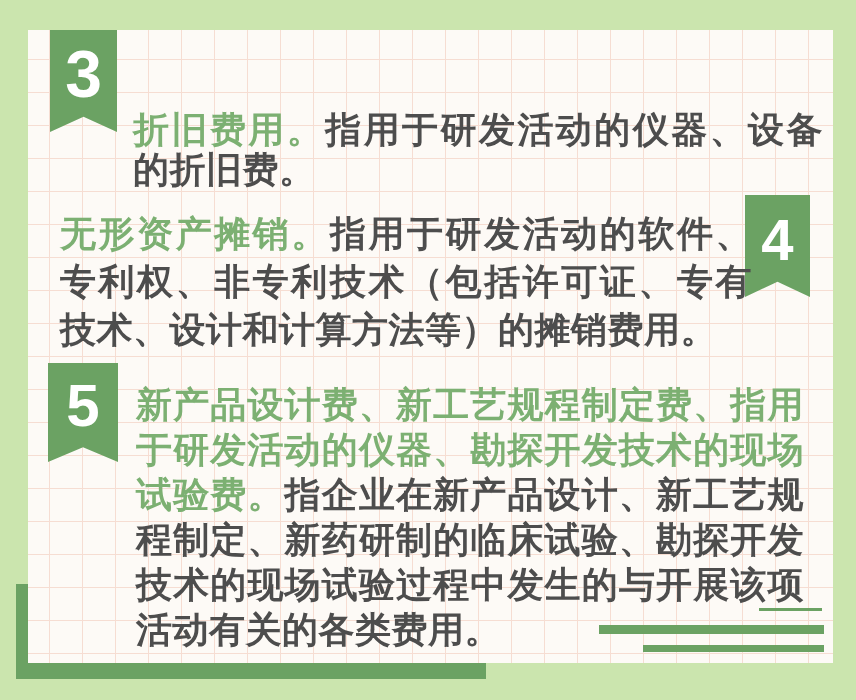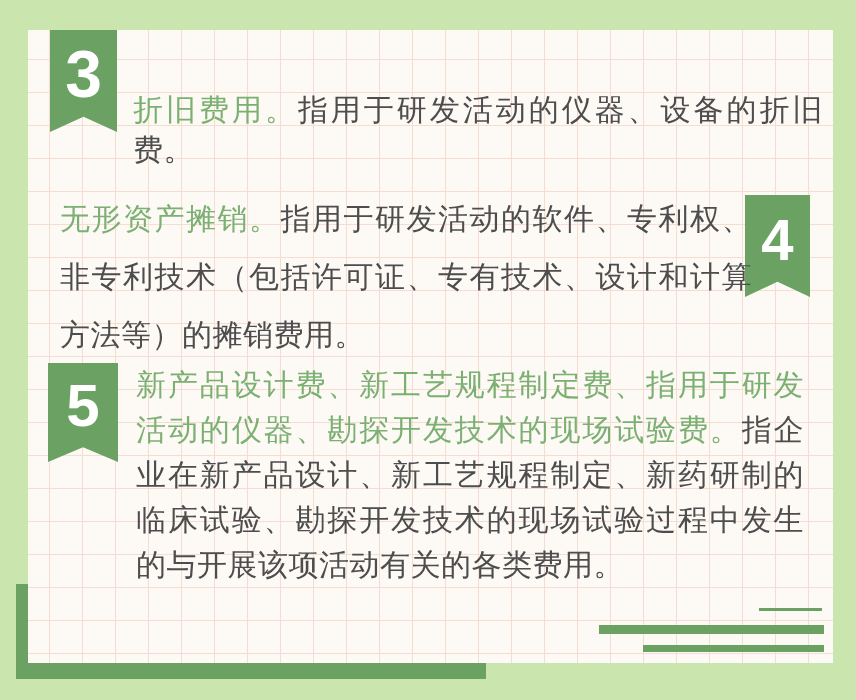--- a/index.html
+++ b/index.html
@@ -39,29 +39,30 @@
     color:#ffffff;font-weight:bold;
   }
   .ribbon .digit{display:block;padding-bottom:14px;}
   .ribbon-3{left:22px;top:0;width:67px;height:102px;font-size:66px;}
   .ribbon-4{left:717px;top:165px;width:65px;height:102px;font-size:58px;}
   .ribbon-5{left:20px;top:333px;width:70px;height:99px;font-size:60px;}
 
   
   .sec{
     position:absolute;
-    font-size:30px;font-weight:normal;
+    font-size:36px;font-weight:bold;
     color:#4d4d4d;
     letter-spacing:0.5px;
     line-height:46px;
     text-align:justify;
+    margin-top:20px;
   }
   .sec .lead{color:#7cb072;}
   .sec-3{left:105px;top:60px;width:690px;line-height:40px;}
-  .sec-4{left:32px;top:160px;width:692px;line-height:58px;}
+  .sec-4{left:32px;top:160px;width:692px;line-height:48px;}
   .sec-5{left:108px;top:332px;width:668px;line-height:45px;}
 
   
   .dash{position:absolute;background:#6ba263;}
   .dash-small{left:731px;top:578px;width:63px;height:3px;}
   .dash-large{left:571px;top:595px;width:225px;height:9px;}
   .dash-medium{left:615px;top:615px;width:181px;height:7px;}
 </style>
 </head>
 <body>

